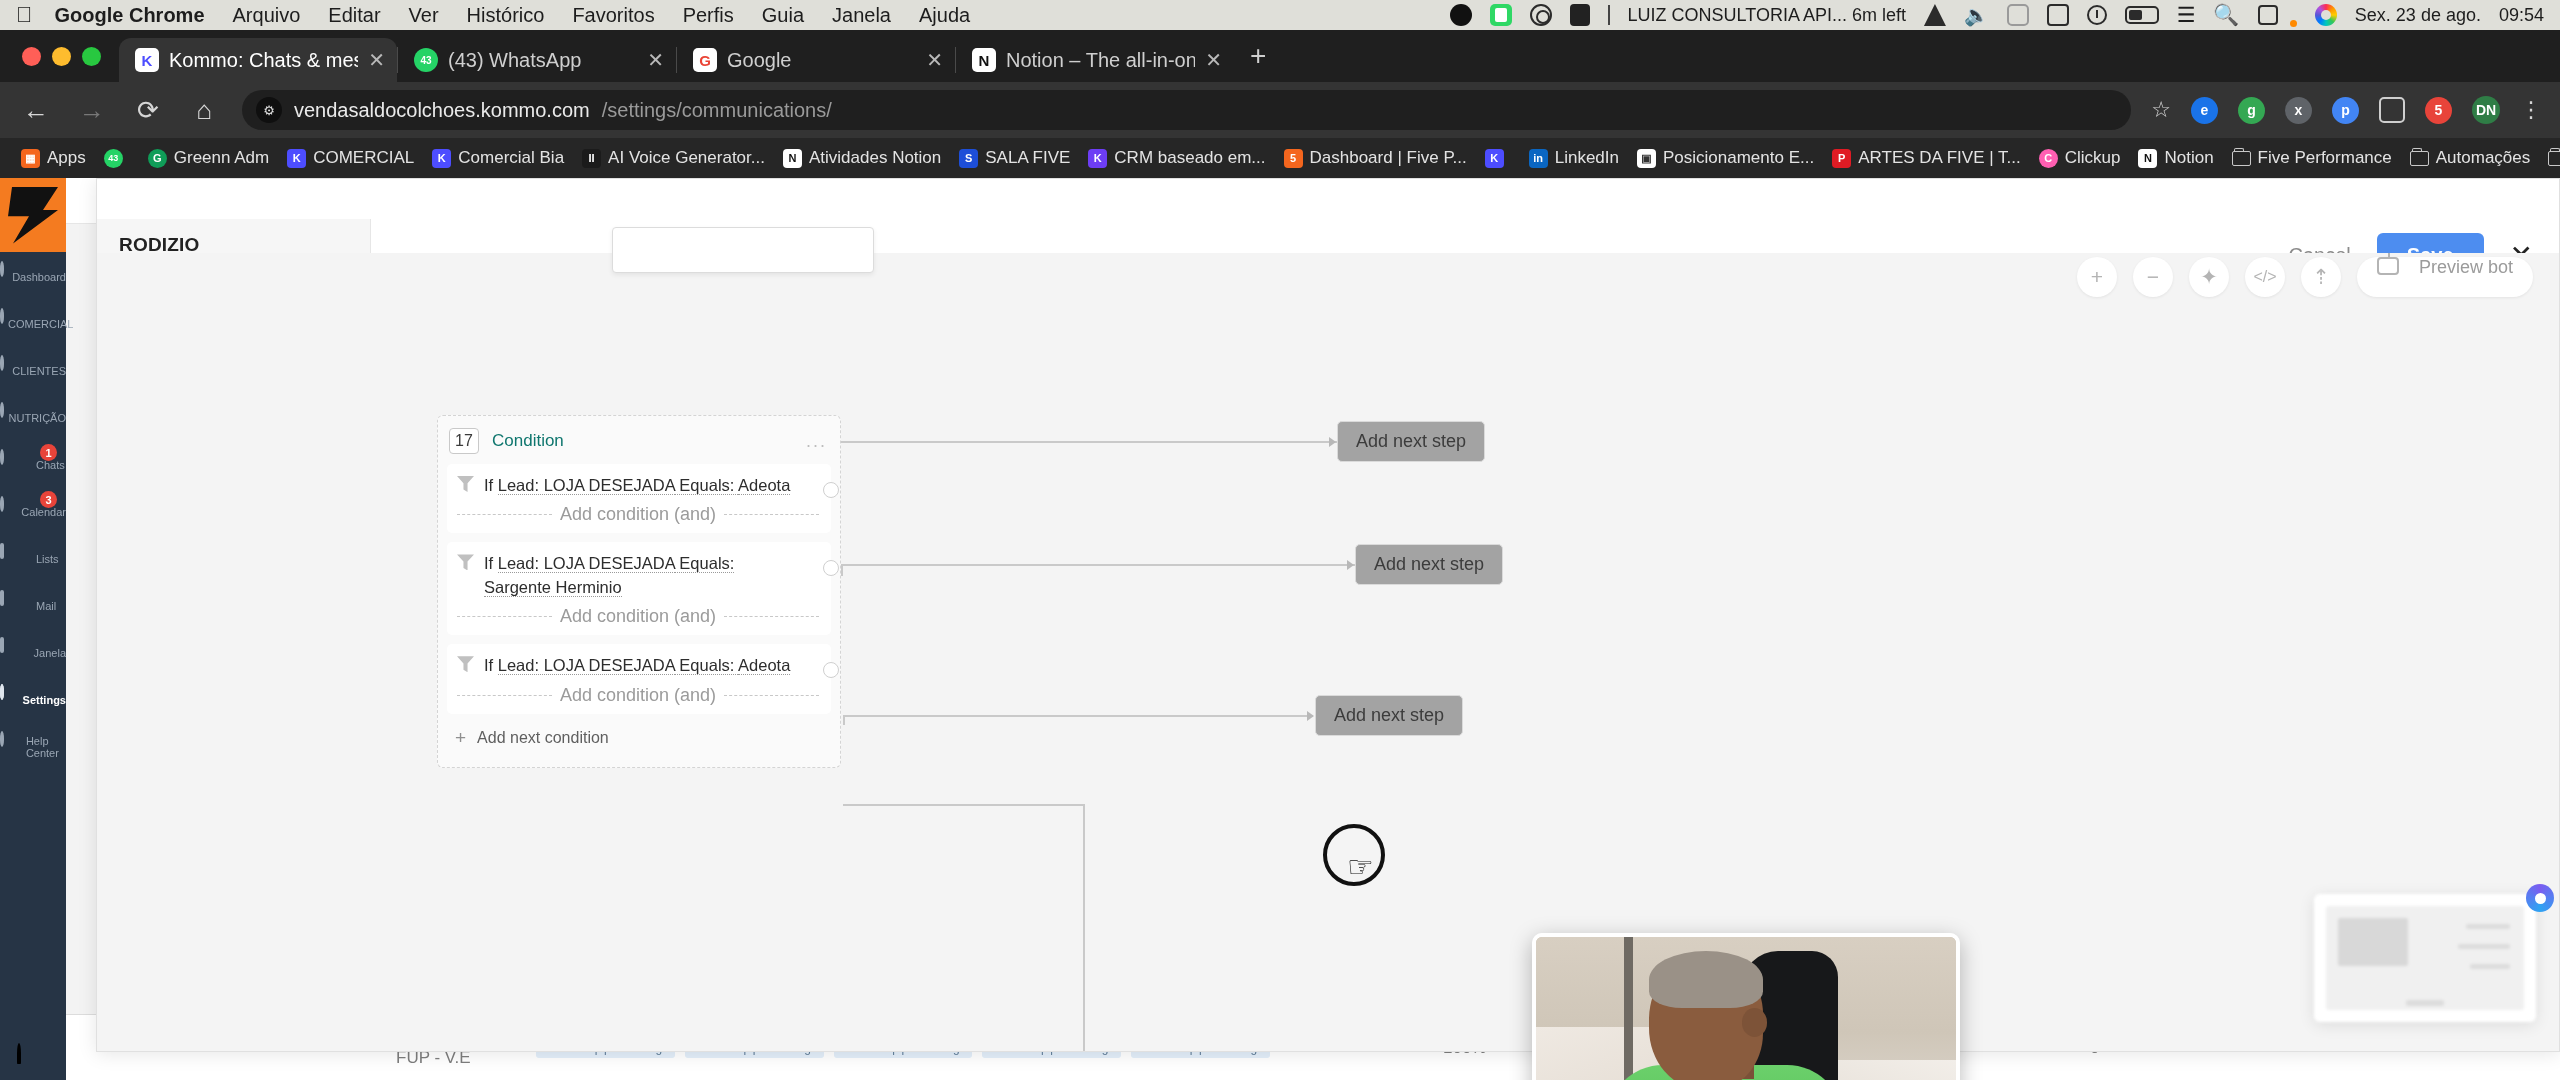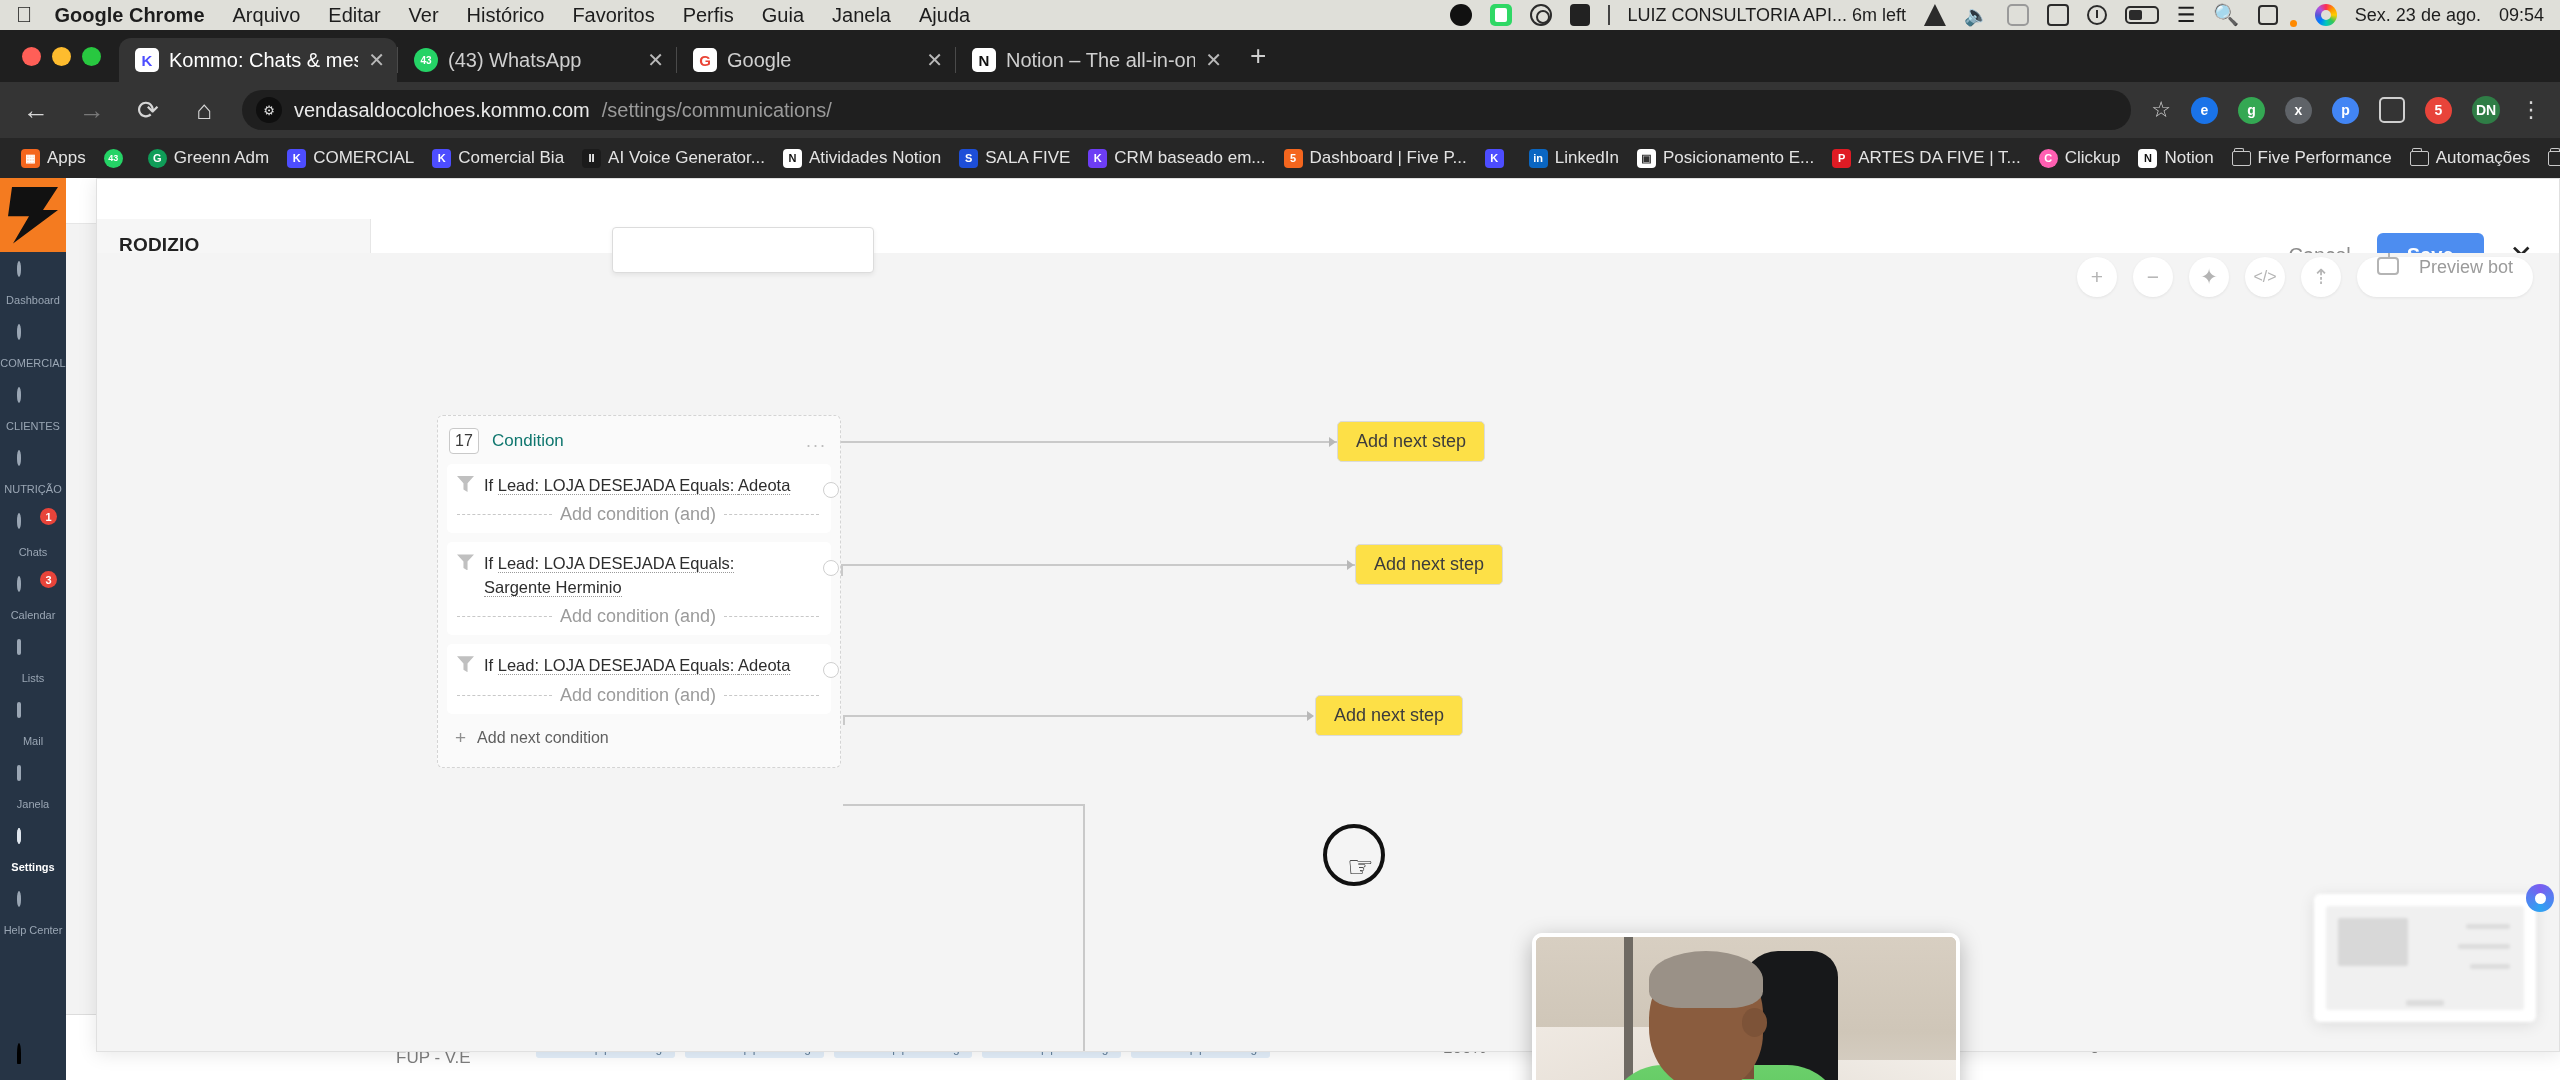--- a/index.html
+++ b/index.html
@@ -94,21 +94,21 @@
   .folderico::before{content:"";position:absolute;top:-4px;left:1px;width:8px;height:3px;border:1.6px solid #c9c9c9;border-bottom:none;border-radius:2px 2px 0 0;}
   .bmsep { width:1px;height:22px;background:#4b4b4b;margin:0 8px;}
 
   
   .app { position:absolute; top:178px; left:0; width:2560px; height:902px; background:#f3f3f3; overflow:hidden;}
 
   
   .rail { position:absolute; top:0; left:0; width:66px; height:902px; background:#263445; }
   .raillogo { height: 74px; background: #f47b20; position:relative; overflow:hidden;}
   .raillogo .zz { position:absolute; inset:6px 8px; background:#111; clip-path: polygon(8% 5%,100% 5%,70% 42%,100% 42%,10% 96%,42% 52%,0 52%); }
-  .railitem { display:flex; flex-direction:column; align-items:center; gap:4px; padding: 11px 0 9px; color:#9aa6b4; font-size:11px; position:relative;}
+  .railitem { display:flex; flex-direction:row; align-items:center; gap:4px; padding: 11px 0 9px; color:#9aa6b4; font-size:11px; position:relative;}
   .railitem.active { color:#fff; font-weight:bold; }
   .railicon { width:32px; height:27px; position:relative; }
   .railicon .circ { width:30px;height:26px;border:2px solid currentColor;border-radius:50%/46%; }
   .badge { position:absolute; top:4px; right:9px; min-width:17px;height:17px;border-radius:50%;background:#e8443a;color:#fff;font-size:11px;display:flex;align-items:center;justify-content:center;font-weight:bold;}
   .railbottom { position:absolute; bottom:8px; left:0; right:0; display:flex; justify-content:center;}
 
   
   .kommotop { position:absolute; top:0; left:66px; right:0; height:46px; background:#fff; border-bottom:1px solid #e6e6e6;}
   .kommobottom { position:absolute; bottom:0; left:66px; right:0; height:66px; background:#fff; border-top:1px solid #dcdcdc; display:flex; align-items:center; font-size:17px; color:#7d7d7d;}
   .kb-name { width:470px; padding-left:330px; }
@@ -167,21 +167,21 @@
   .addcond { display:flex; align-items:center; gap:8px; margin-top:7px; }
   .dashfill { flex:1 1 auto; border-top:1.5px dashed #c8c8c8; }
   .addcondtxt { font-size:18px; color:#9b9b9b; white-space:nowrap;}
   .port { position:absolute; right:-8px; top: 18px; width:16px;height:16px;border-radius:50%;background:#fff;border:1.6px solid #cfcfcf;}
   .addnextcond { display:flex; align-items:center; gap:11px; padding: 4px 4px 9px 8px; font-size:16px; color:#5f5f5f;}
   .plusg { font-size:19px; color:#8f8f8f; }
   .noneof { background:#fff; border-radius:5px; padding: 11px 12px 11px 10px; display:flex; align-items:center; gap:10px; position:relative; font-size:16.5px; color:#2d2d2d;}
 
   
   .step {
-    position:absolute; background:#fde047; border:1px solid #dadada; border-radius:5px;
+    position:absolute; background:#a3a3a3; border:1px solid #dadada; border-radius:5px;
     font-size:18px; color:#3c3c3c; padding: 9px 18px; white-space:nowrap;
   }
   
   .conn { position:absolute; background:#c9c9c9; }
   .arrowhead { position:absolute; width:0;height:0;border-left:7px solid #b8b8b8;border-top:5px solid transparent;border-bottom:5px solid transparent;}
 
   
   .clickring { position:absolute; width:62px;height:62px;border-radius:50%;border:4px solid #111; left:1226px; top:571px;}
   .cursorhand { position:absolute; left:1250px; top:596px; font-size:30px; color:#111; }
 

